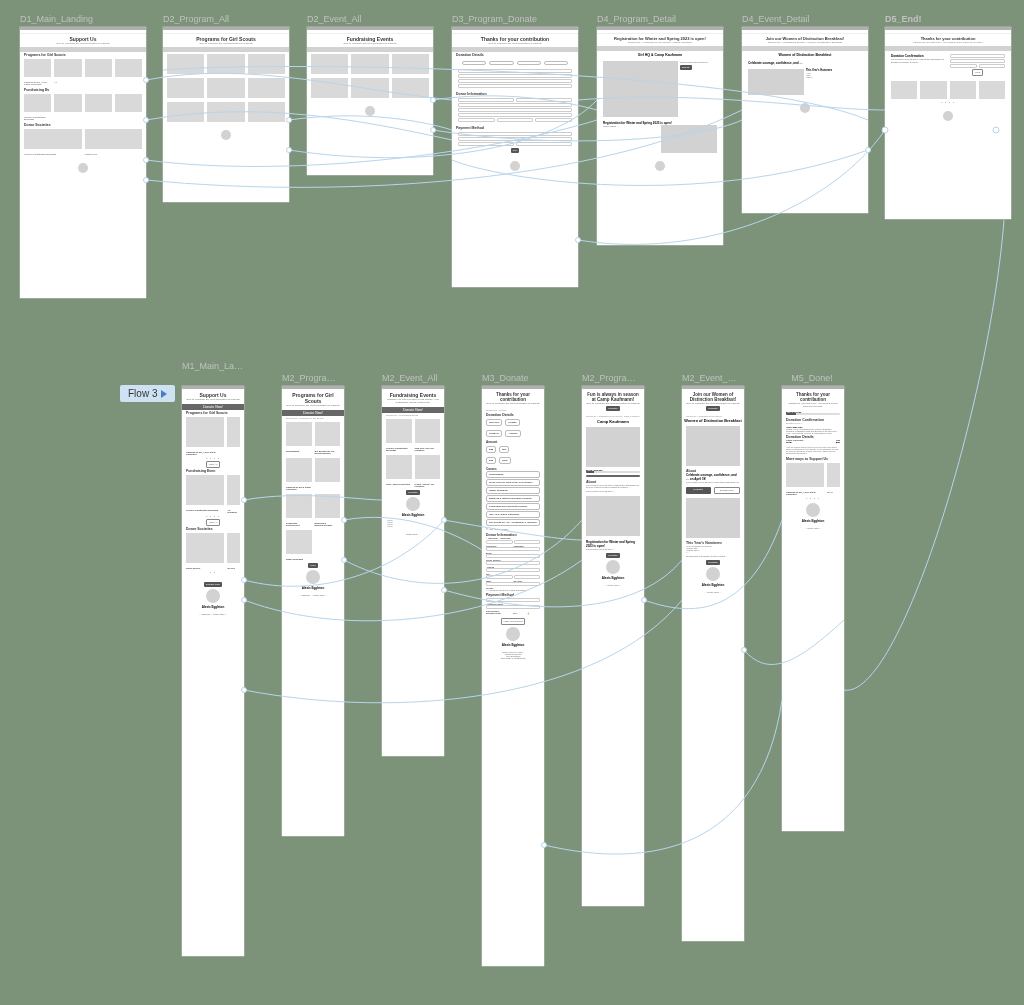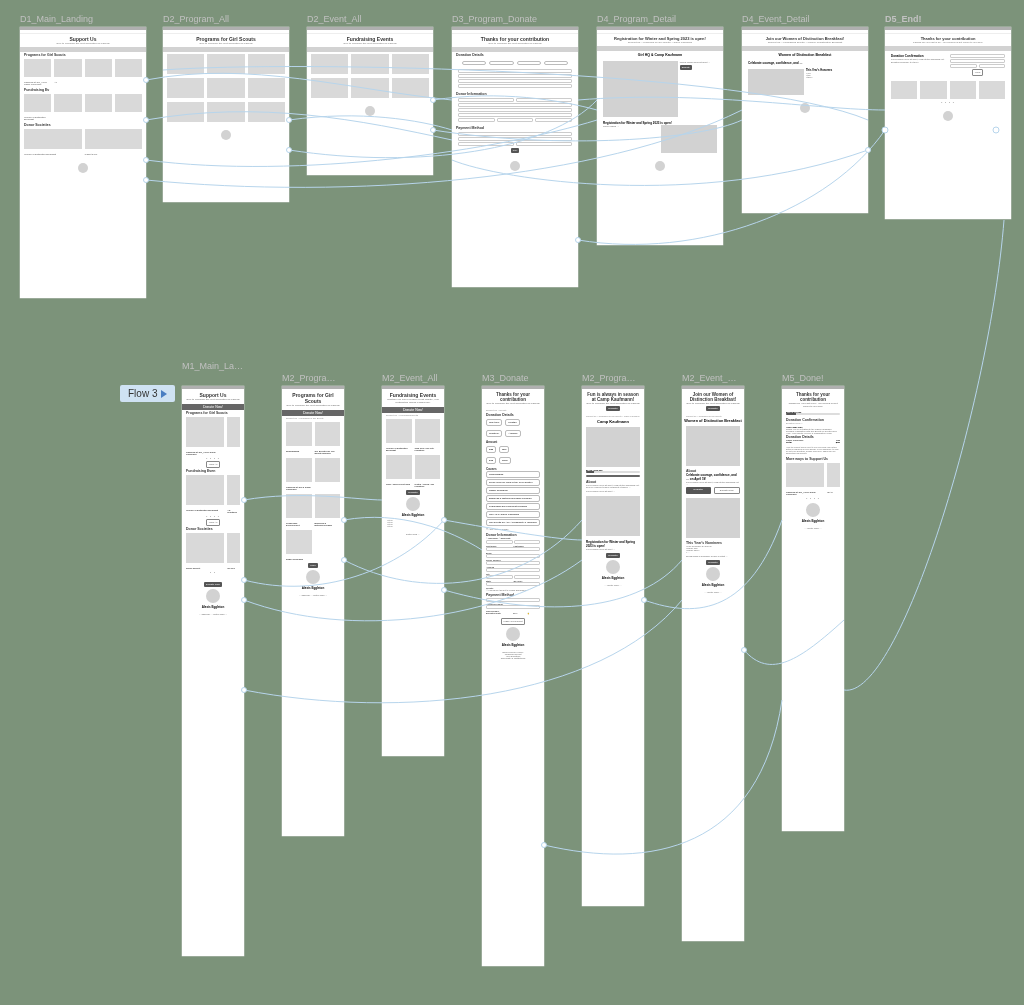--- a/index.html
+++ b/index.html
@@ -318,21 +318,21 @@
         <div class="avatar"></div>
       </div>
 </div>
 
 <div class="frame-label" style="left:182px;top:351px;width:60px;margin-top:10px;">M1_Main_La…</div>
 <div class="frame-label" style="left:282px;top:373px;width:60px;">M2_Progra…</div>
 <div class="frame-label" style="left:382px;top:373px;width:60px;">M2_Event_All</div>
 <div class="frame-label" style="left:482px;top:373px;width:60px;">M3_Donate</div>
 <div class="frame-label" style="left:582px;top:373px;width:60px;">M2_Progra…</div>
 <div class="frame-label" style="left:682px;top:373px;width:60px;">M2_Event_…</div>
-<div class="frame-label" style="left:782px;top:373px;width:60px;">M5_Done!</div>
+<div class="frame-label" style="left:782px;top:373px;width:60px;text-align:center;">M5_Done!</div>
 
 <div class="flowtag" style="left:120px;top:385px;">
   <span>Flow 3</span>
   <span class="play"></span>
 </div>
 
 <div class="frame" style="left:182px;top:386px;width:62px;height:570px;">
   <div class="topbar"></div>
   <div class="m-hero center" style="padding:3px;">
     <div class="ttl">Support Us</div>

